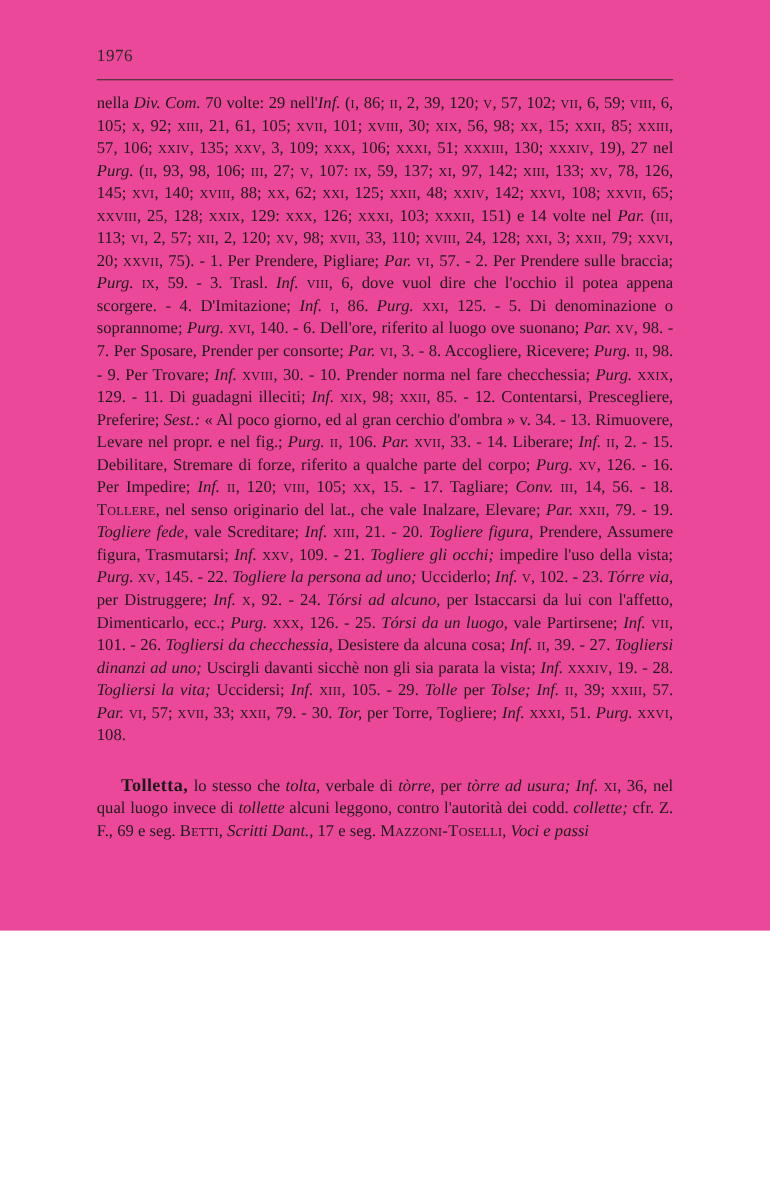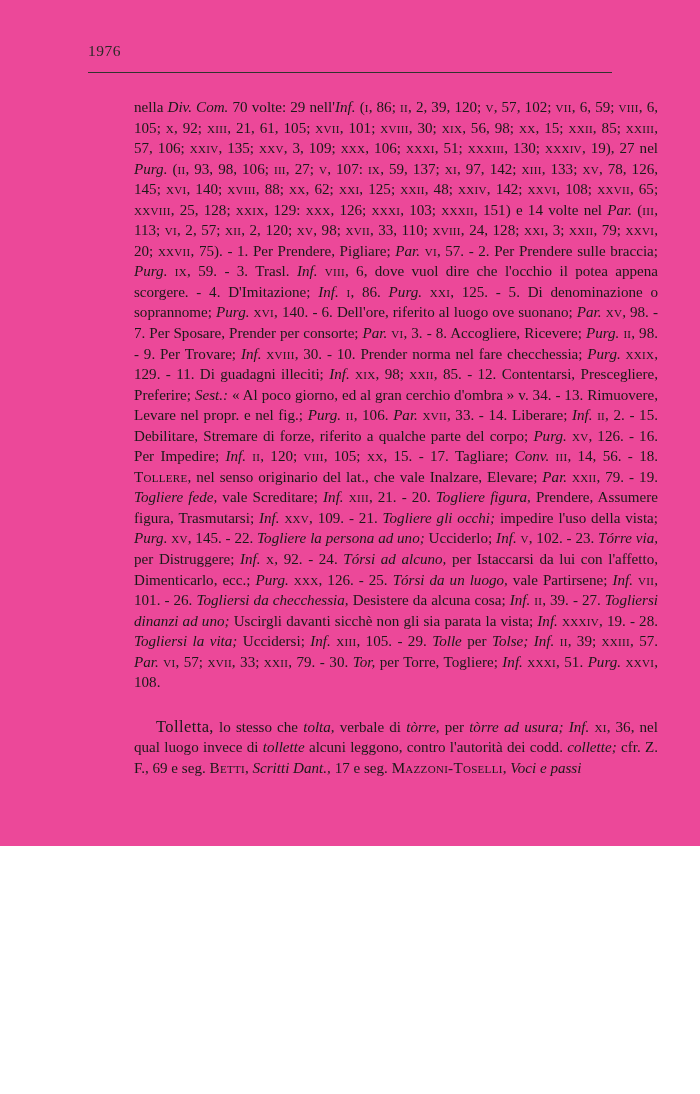--- a/index.html
+++ b/index.html
@@ -52,45 +52,44 @@
   .rule {
     position: absolute;
     top: 72px;
     left: 88px;
     width: 524px;
     height: 1px;
     background: #33332e;
   }
   .body-col {
     position: absolute;
-    top: 97px;
+    top: 84px;
     left: 88px;
     width: 524px;
-    margin-left: 46px;
   }
   p.entry {
     margin: 0;
     font-size: 15.1px;
     line-height: 20.55px;
     text-align: justify;
     text-justify: inter-word;
     color: #1a1a18;
     hyphens: none;
   }
   p.entry.second {
     margin-top: 24px;
     text-indent: 22px;
   }
   .sc {
     font-variant: small-caps;
     letter-spacing: 0.3px;
   }
   i { font-style: italic; }
   b.hw {
-    font-weight: normal;
+    font-weight: bold;
     font-size: 16.5px;
     letter-spacing: 0.4px;
   }
 </style>
 </head>
 <body>
 
 <div class="page">
 
   <div class="header-row">

